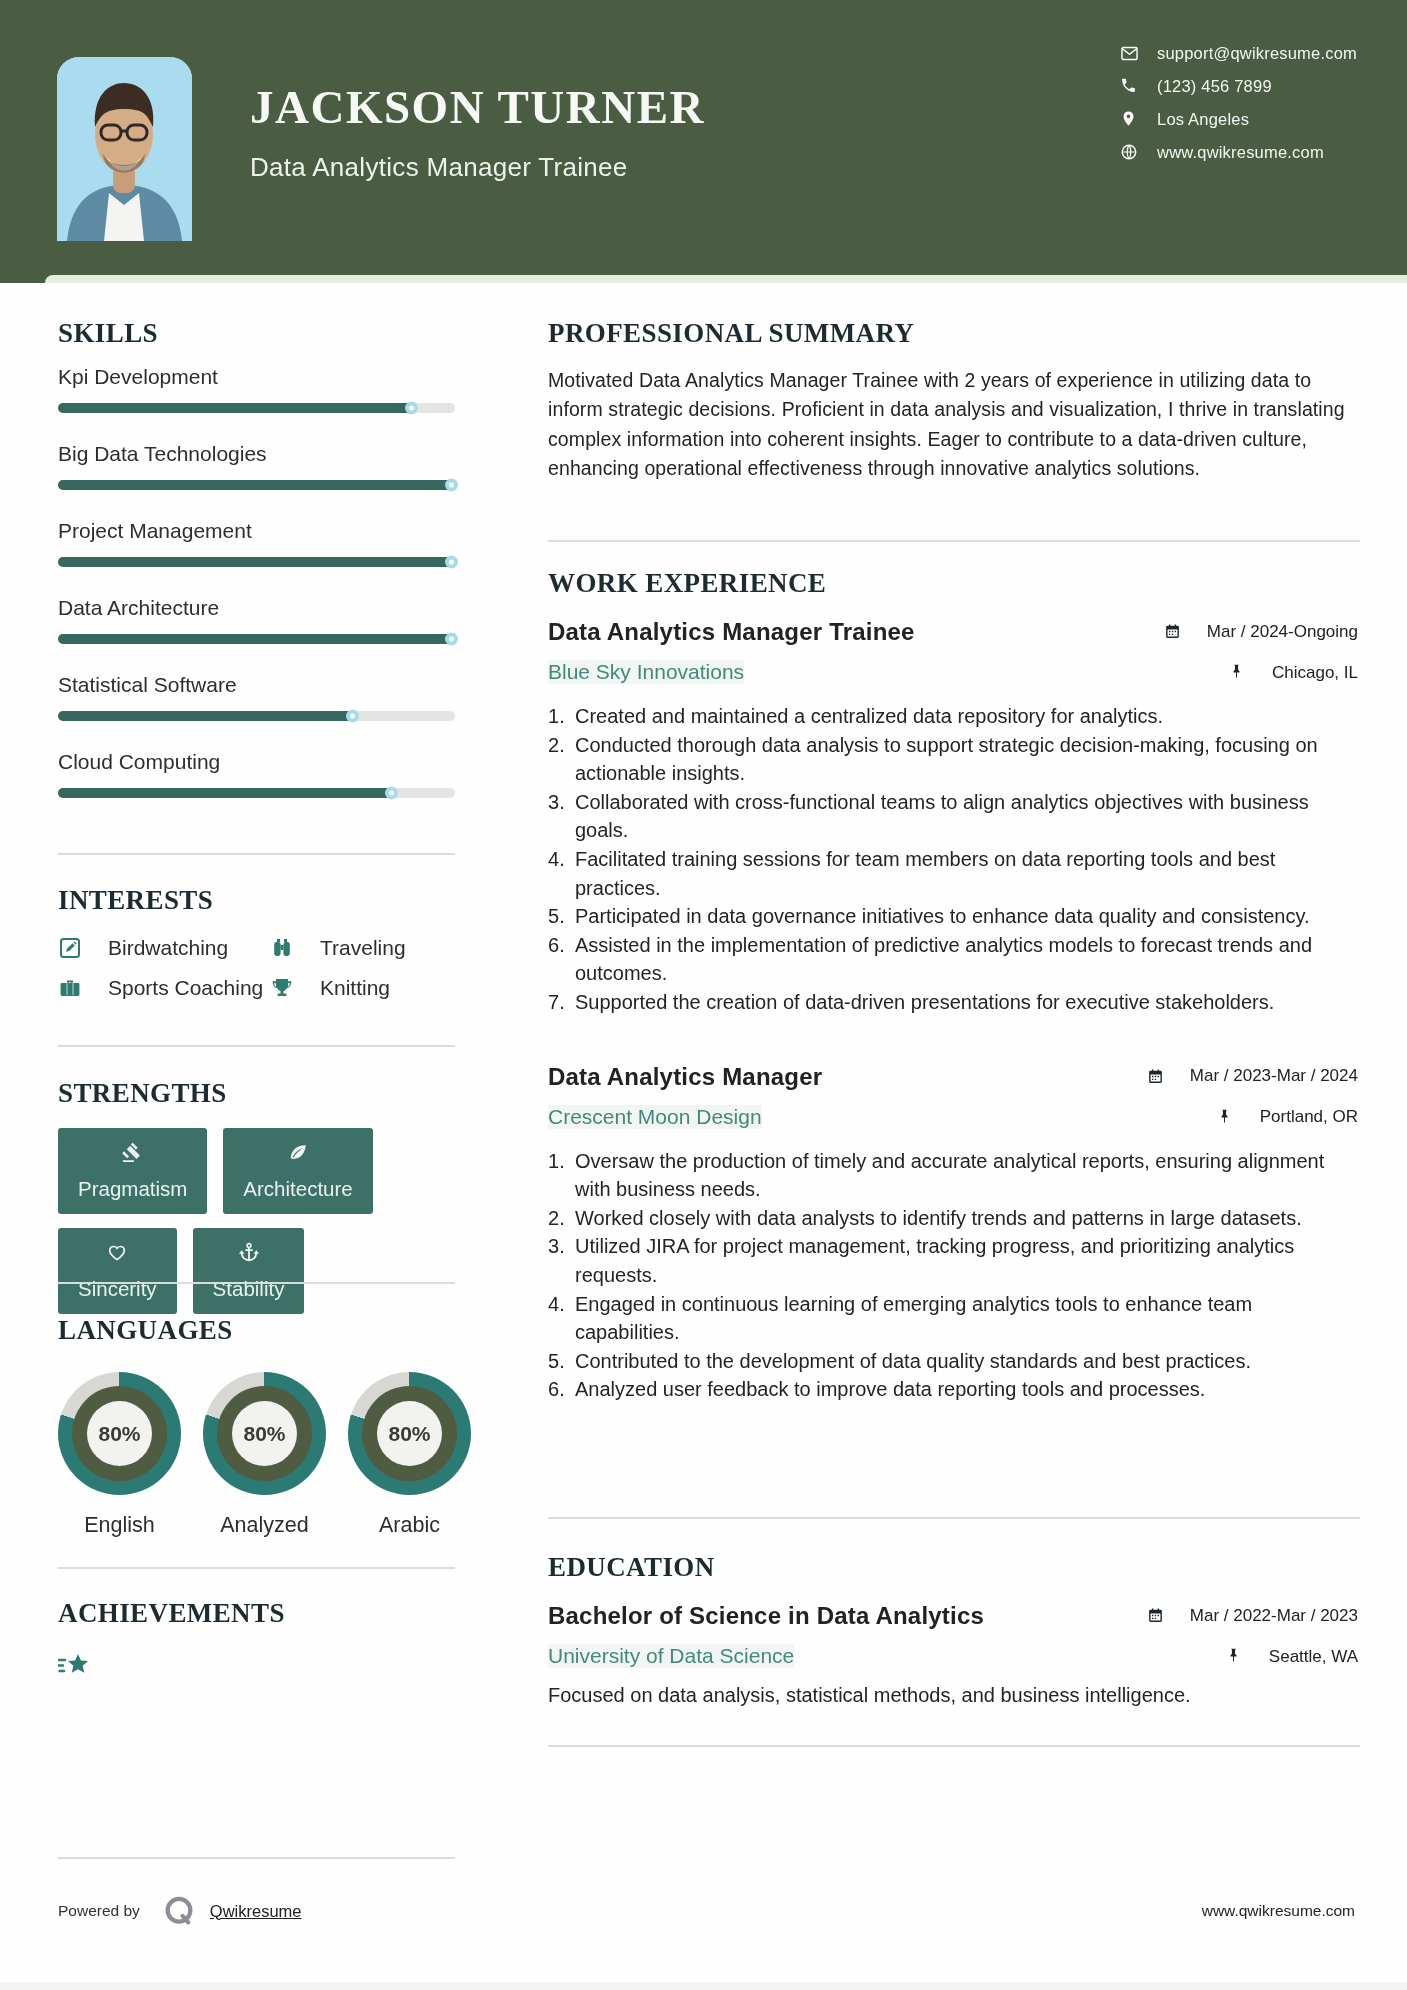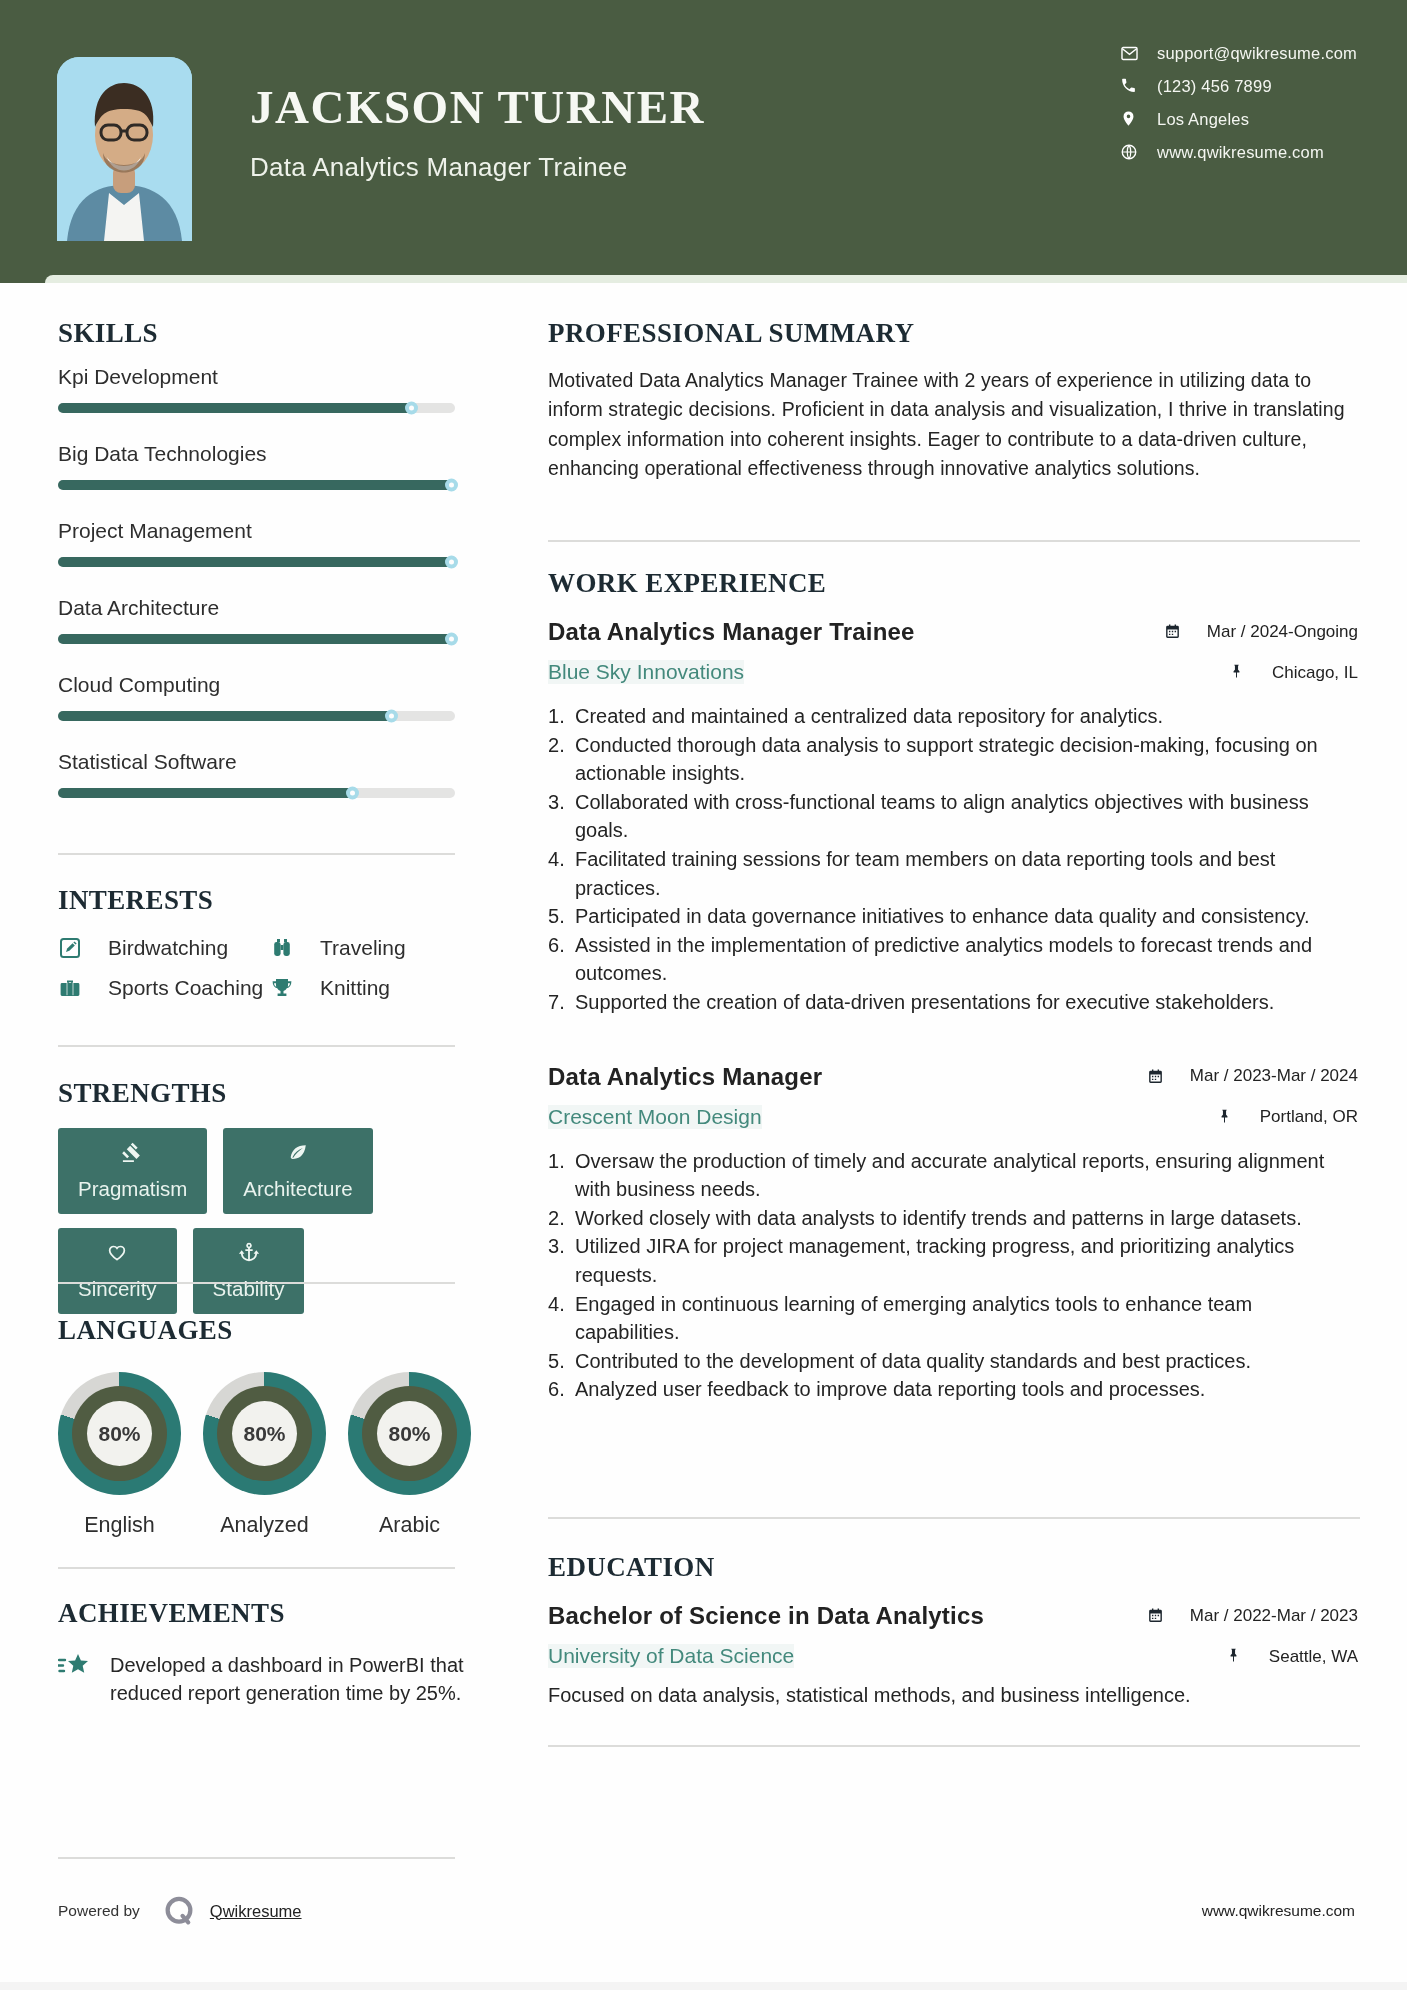--- a/index.html
+++ b/index.html
@@ -199,29 +199,29 @@
         </div>
     </div>
     <div class="skill">
       <div class="skill-label">Data Architecture</div>
       <div class="bar" style="--w: 100%;">
           <div class="fill"></div>
           <div class="knob"></div>
         </div>
     </div>
     <div class="skill">
+      <div class="skill-label">Statistical Software</div>
+      <div class="bar" style="--w: 75%;">
+          <div class="fill"></div>
+          <div class="knob"></div>
+        </div>
+    </div>
+    <div class="skill">
       <div class="skill-label">Cloud Computing</div>
       <div class="bar" style="--w: 85%;">
-          <div class="fill"></div>
-          <div class="knob"></div>
-        </div>
-    </div>
-    <div class="skill">
-      <div class="skill-label">Statistical Software</div>
-      <div class="bar" style="--w: 75%;">
           <div class="fill"></div>
           <div class="knob"></div>
         </div>
     </div>
   </div>
 
   <div class="divider div-left" style="top:853px"></div>
 
   <div class="sec sec-interests">
     <h2>INTERESTS</h2>
@@ -342,21 +342,20 @@
   <div class="sec sec-achievements">
     <h2>ACHIEVEMENTS</h2>
     <ul class="ach-list">
       <li>
         <span class="aicon">
           <svg viewBox="0 0 34 28" width="34" height="28">
               <path d="M20 1l2.9 6.4 7.1.7-5.3 4.6 1.5 7L20 16.2 13.8 19.7l1.5-7L10 8.1l7.1-.7z" fill="currentColor"></path>
               <path d="M1 7h6M0 12.5h5M1.5 18h4.5" stroke="currentColor" stroke-width="2.4" stroke-linecap="round"></path>
             </svg>
         </span>
-        <span>Developed a dashboard in PowerBI that reduced report generation time by 25%.</span>
       </li>
     </ul>
   </div>
 
   <div class="divider div-left" style="top:1857px"></div>
 
   <div class="sec sec-summary">
     <h2>PROFESSIONAL SUMMARY</h2>
     <p class="summary-text">Motivated Data Analytics Manager Trainee with 2 years of experience in utilizing data to inform strategic decisions. Proficient in data analysis and visualization, I thrive in translating complex information into coherent insights. Eager to contribute to a data-driven culture, enhancing operational effectiveness through innovative analytics solutions.</p>
   </div>

